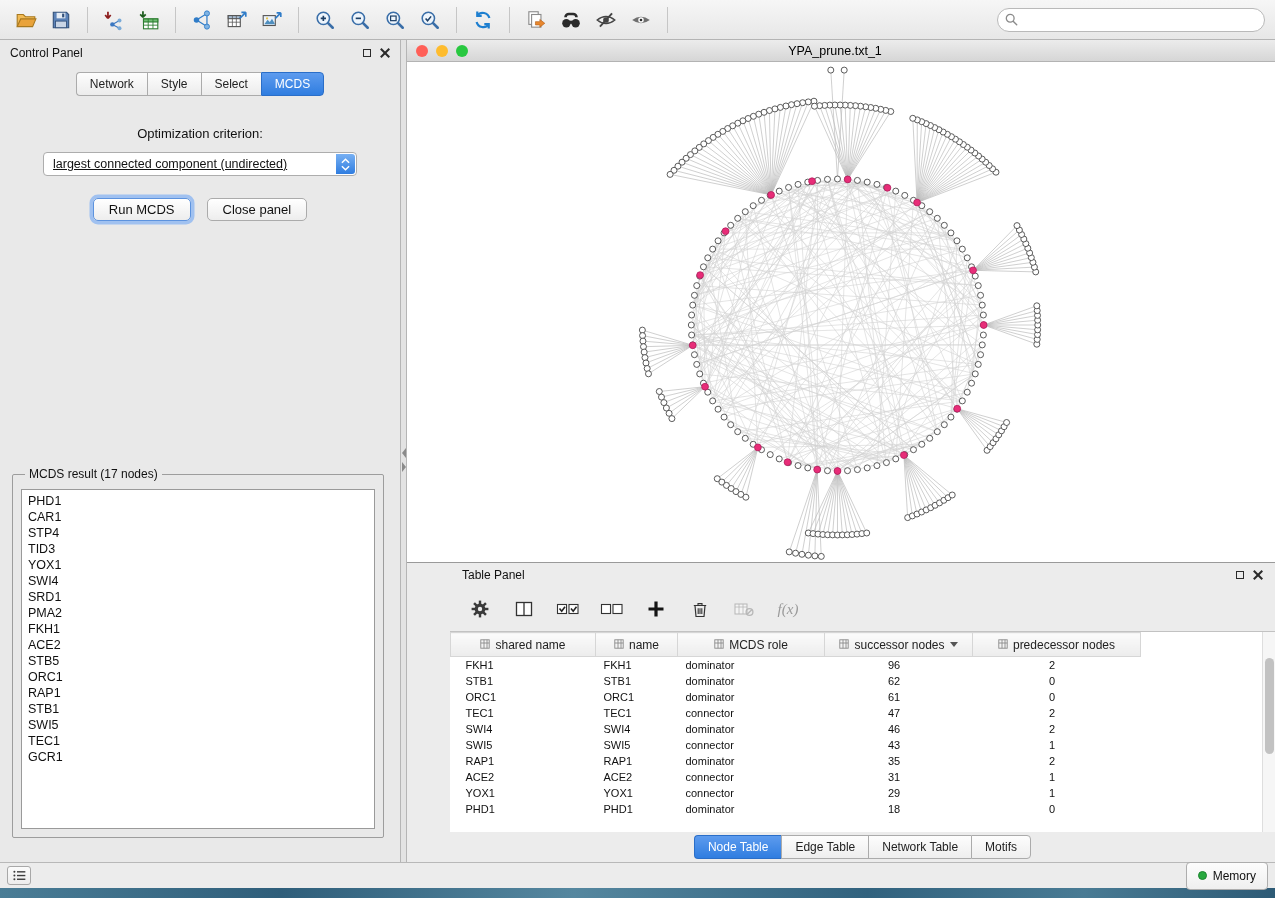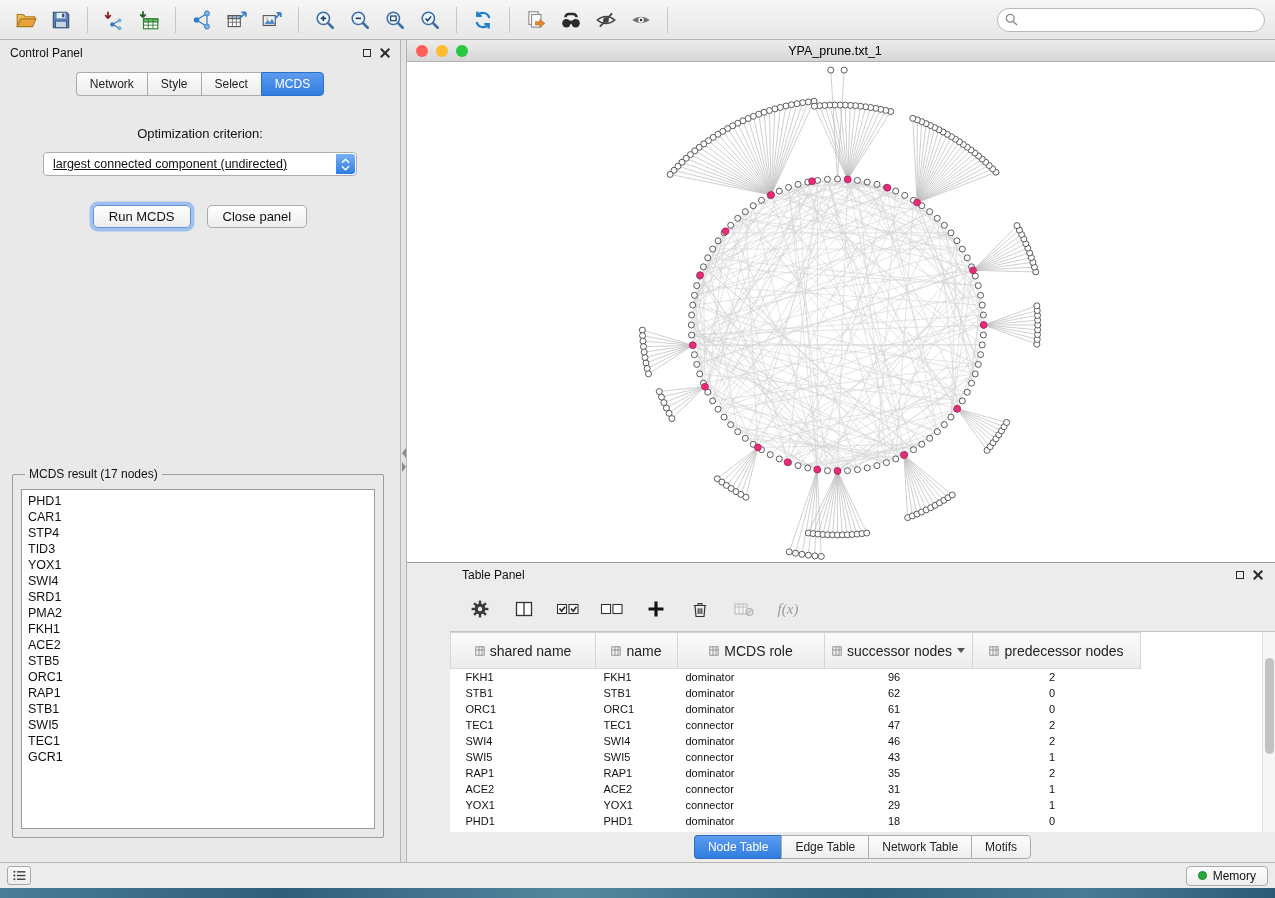--- a/index.html
+++ b/index.html
@@ -37,21 +37,21 @@
   .cp-tab.active { background:linear-gradient(#5d9bee,#2f7de0); color:#fff; border-color:#2a6ec8; }
 
   .opt-label { text-align:center; margin-top:30px; font-size:13px; color:#111; }
   .combo { margin:11px auto 0; width:314px; height:24px; background:#fff; border:1px solid #adadad; border-radius:4px;
            display:flex; align-items:center; font-size:12.5px; padding-left:9px; position:relative; color:#111;text-decoration:underline; }
   .combo-stepper { position:absolute; right:1px; top:1px; bottom:1px; width:19px; border-radius:0 3px 3px 0;
                    background:linear-gradient(#77b0f3,#2f7de0); display:flex; flex-direction:column;
                    align-items:center; justify-content:center; gap:1px; }
   .combo-stepper svg { width:9px; height:6px; }
 
-  .btn-row { display:flex; justify-content:center; gap:16px; margin-top:29px; }
+  .btn-row { display:flex; justify-content:center; gap:16px; margin-top:22px; }
   .mac-btn { font-family:"Liberation Sans", sans-serif; font-size:13px; color:#111; padding:3px 15px;
              background:linear-gradient(#ffffff,#ededed); border:1px solid #ababab; border-radius:5px; }
   .mac-btn.focused { box-shadow:0 0 0 3.5px rgba(100,160,245,.55); border-color:#5d93de; }
 
   .result-fieldset { position:absolute; left:12px; right:16px; top:427px; bottom:24px;
                      border:1px solid #9d9d9d; border-radius:2px; padding:8px; }
   .result-fieldset legend { font-size:12px; color:#111; padding:0 4px; margin-left:4px; }
   .result-list { width:100%; height:100%; background:#fff; border:1px solid #9a9a9a; overflow:hidden;
                  padding:3px 6px; font-size:12.5px; line-height:16px; color:#111; }
 
@@ -75,21 +75,21 @@
   
   .table-panel { flex:1; display:flex; flex-direction:column; background:#ececec; min-height:0;margin-left:43px; }
   .tp-header { height:24px; display:flex; align-items:center; padding:0 12px; font-size:12px; color:#111; flex:0 0 auto; }
   .tp-toolbar { height:44px; display:flex; align-items:center; padding:0 18px; gap:20px; flex:0 0 auto; }
   .tp-tool { display:flex; align-items:center; justify-content:center; height:30px; min-width:24px; }
   .tp-tool svg { height:20px; }
   .fx { font-family:"Liberation Serif", serif; font-style:italic; font-size:15px; color:#9a9a9a; }
 
   .table-area { flex:1; background:#fff; border-top:1px solid #c2c2c2; position:relative; overflow:hidden; min-height:0; }
   table.node-table { border-collapse:collapse; table-layout:fixed; }
-  .node-table th { height:36px; font-weight:normal; font-size:14px; color:#222;
+  .node-table th { height:24px; font-weight:normal; font-size:12px; color:#222;
                    background:linear-gradient(#fbfbfb,#ececec); border:1px solid #d6d6d6; padding:0 4px;
                    white-space:nowrap; overflow:hidden; }
   .node-table th .hdr { display:flex; align-items:center; justify-content:center; gap:5px; }
   .node-table td { height:16px; font-size:11px; color:#111; padding:0 8px; white-space:nowrap; overflow:hidden; }
   .node-table td.first { padding-left:15px; }
   .node-table td.num { text-align:center; padding-right:17px; }
   .vscroll { position:absolute; top:0; right:0; bottom:0; width:13px; background:#f6f6f6; border-left:1px solid #dedede; }
   .vscroll .thumb { position:absolute; top:26px; left:2px; width:9px; height:96px; background:#c2c2c2; border-radius:5px; }
 
   .bottom-tabs { height:30px; display:flex; align-items:center; justify-content:center; flex:0 0 auto; }
@@ -97,21 +97,21 @@
             border:1px solid #ababab; border-right:none; color:#222; }
   .bt-tab:first-child { border-radius:4px 0 0 4px; }
   .bt-tab:last-child { border-right:1px solid #ababab; border-radius:0 4px 4px 0; }
   .bt-tab.active { background:linear-gradient(#5d9bee,#2f7de0); color:#fff; border-color:#2a6ec8; }
 
   
   .status-bar { height:26px; background:#ececec; border-top:1px solid #b8b8b8; display:flex; align-items:center; padding:0 7px; }
   .list-btn { width:24px; height:19px; border:1px solid #a8a8a8; border-radius:3px; background:linear-gradient(#fbfbfb,#ededed);
               display:flex; align-items:center; justify-content:center; }
   .memory-btn { margin-left:auto; display:flex; align-items:center; gap:6px; border:1px solid #adadad; border-radius:4px;
-                background:linear-gradient(#fdfdfd,#efefef); padding:2px 11px; font-size:12px; color:#111; height:20px; }
+                background:linear-gradient(#fdfdfd,#efefef); padding:2px 11px; font-size:12px; color:#111; height:28px; }
   .mem-dot { width:9px; height:9px; border-radius:50%; background:#27a83e; border:1px solid #1d8430; }
 
   .desktop-strip { height:10px; background:linear-gradient(90deg,#4a7d96 0%,#2f5e7a 22%,#55879f 45%,#31627e 68%,#497b94 85%,#2d5a75 100%); }
 </style>
 </head>
 <body>
 
 <div class="toolbar" id="main-toolbar">
 
   <div class="tb-btn">

